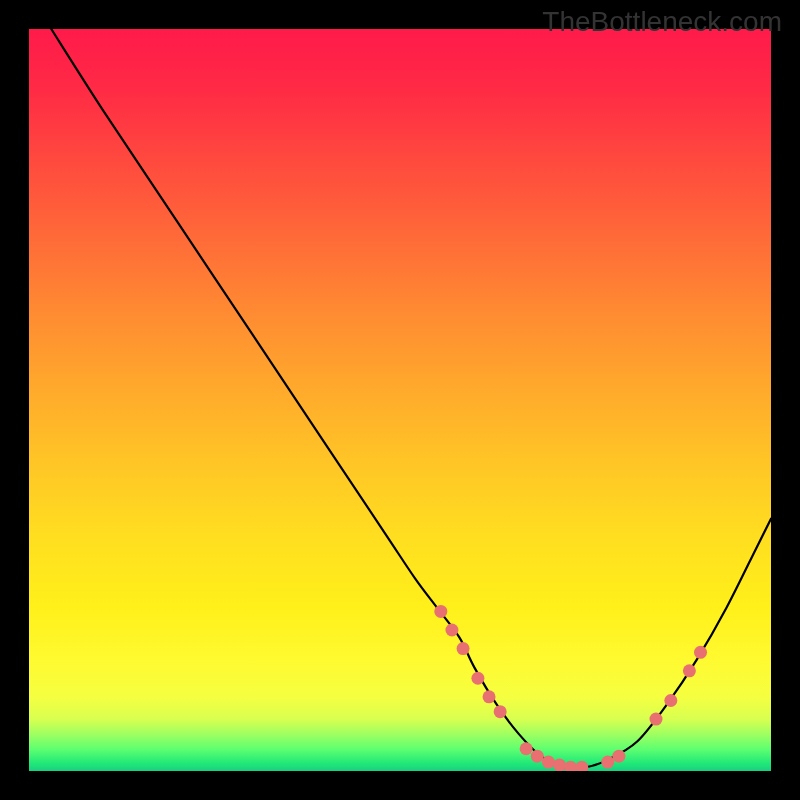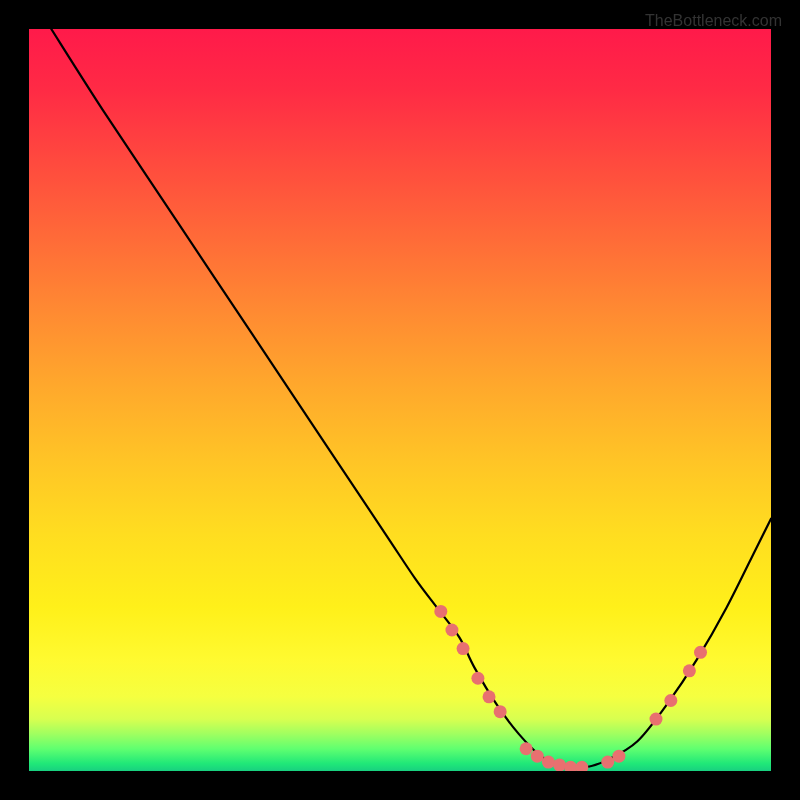--- a/index.html
+++ b/index.html
@@ -9,24 +9,23 @@
     background: #000;
     position: relative;
     font-family: Arial, sans-serif;
     overflow: hidden;
   }
   .watermark {
     position: absolute;
     top: 6px;
     right: 18px;
     color: #333;
-    font-size: 16px;
+    font-size: 28px;
     font-weight: 500;
     z-index: 10;
-    margin-top: 6px;
   }
   .plot-area {
     position: absolute;
     left: 29px;
     top: 29px;
     width: 742px;
     height: 742px;
     overflow: hidden;
   }
   .gradient-bg {

